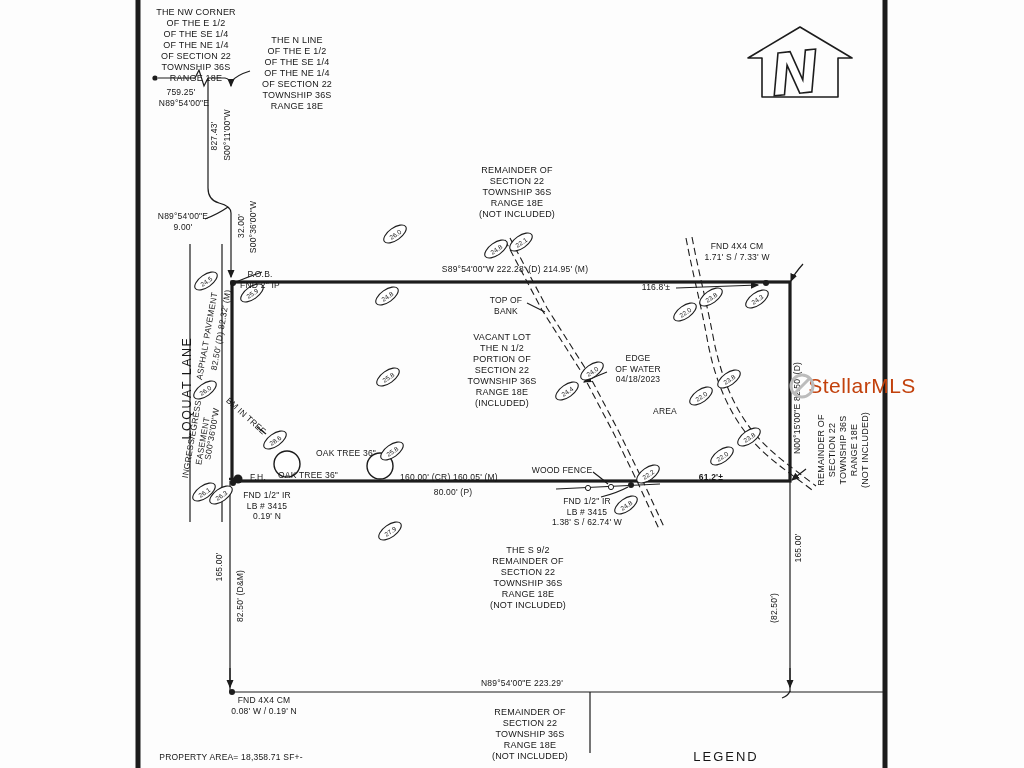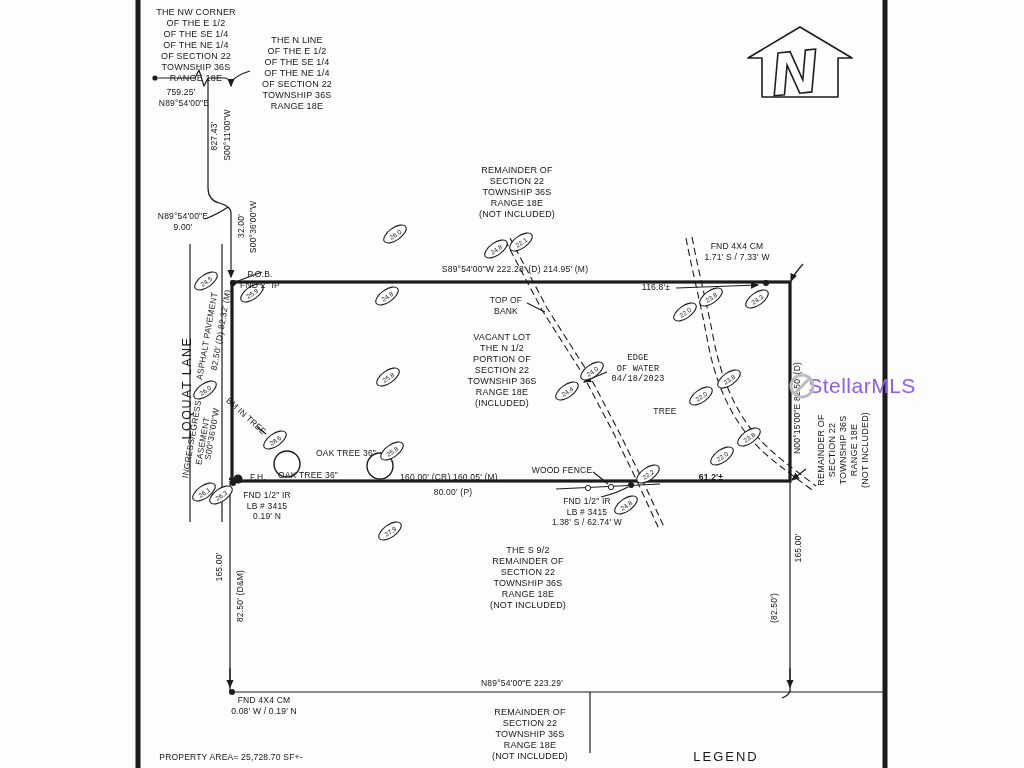--- a/index.html
+++ b/index.html
@@ -7,21 +7,21 @@
         font-family:"Liberation Sans",sans-serif;color:#161616;}
   #linework{position:absolute;left:0;top:0;}
   .lbl{position:absolute;font-size:8.5px;line-height:10.5px;white-space:pre-line;
        text-align:center;transform:translate(-50%,-50%);letter-spacing:.2px;}
   .note{font-size:9px;line-height:11px;}
   .v  {transform:translate(-50%,-50%) rotate(-90deg);}
   .v80{transform:translate(-50%,-50%) rotate(-80deg);}
   .tilt{transform:translate(-50%,-50%) rotate(42deg);}
   .street{font-size:12.5px;letter-spacing:1.5px;}
   .legend{font-size:13px;letter-spacing:2px;}
-  .wm{font-size:21px;color:#8b5cf6;letter-spacing:.5px;}
+  .wm{font-size:21px;color:#c2410c;letter-spacing:.5px;}
   .ln{stroke:#1c1c1c;fill:none;}
   .thick{stroke-width:3.2px;}
   .thin{stroke-width:1.2px;}
   .dash{stroke-width:1.1px;stroke-dasharray:7 4;stroke-linejoin:round;}
   .spot{fill:#ffffff;stroke:#1c1c1c;stroke-width:1.1px;}
   .spot-txt{font:6.5px "Liberation Sans",sans-serif;fill:#111;text-anchor:middle;dominant-baseline:central;}
 </style>
 </head>
 <body>
 
@@ -202,24 +202,24 @@
 
   <div class="lbl note" style="left:502px;top:370px;">VACANT LOT
 THE N 1/2
 PORTION OF
 SECTION 22
 TOWNSHIP 36S
 RANGE 18E
 (INCLUDED)</div>
   <div class="lbl" style="left:506px;top:305px;">TOP OF
 BANK</div>
-  <div class="lbl" style="left:638px;top:369px;font-family:Liberation Mono, monospace;">EDGE
+  <div class="lbl" style="left:638px;top:369px;">EDGE
 OF WATER
 04/18/2023</div>
-  <div class="lbl" style="left:665px;top:411px;">TREE</div>
+  <div class="lbl" style="left:665px;top:411px;">AREA</div>
 
   <div class="lbl" style="left:449px;top:477px;text-align:center;">160.00' (CR) 160.05' (M)</div>
   <div class="lbl" style="left:453px;top:492px;">80.00' (P)</div>
   <div class="lbl" style="left:562px;top:470px;">WOOD FENCE</div>
   <div class="lbl" style="left:587px;top:512px;">FND 1/2" IR
 LB # 3415
 1.38' S / 62.74' W</div>
   <div class="lbl" style="left:711px;top:477px;font-weight:bold;">61.2'±</div>
 
   <div class="lbl v" style="left:797px;top:408px;">N00°15'00"E     82.50' (D)</div>
@@ -241,21 +241,21 @@
   <div class="lbl v" style="left:240px;top:596px;">82.50' (D&amp;M)</div>
 
   <div class="lbl" style="left:522px;top:683px;">N89°54'00"E        223.29'</div>
   <div class="lbl" style="left:264px;top:705px;">FND 4X4 CM
 0.08' W / 0.19' N</div>
   <div class="lbl note" style="left:530px;top:734px;">REMAINDER OF
 SECTION 22
 TOWNSHIP 36S
 RANGE 18E
 (NOT INCLUDED)</div>
-  <div class="lbl" style="left:231px;top:757px;">PROPERTY AREA= 25,728.70 SF+-</div>
+  <div class="lbl" style="left:231px;top:757px;">PROPERTY AREA= 18,358.71 SF+-</div>
   <div class="lbl legend" style="left:726px;top:757px;">LEGEND</div>
 
   <div class="lbl wm" style="left:862px;top:386px;">StellarMLS</div>
   <svg style="position:absolute;left:788px;top:372px;" width="28" height="28">
     <circle cx="14" cy="14" r="11" fill="none" stroke="#bcbcbc" stroke-width="3"></circle>
     <line x1="7" y1="21" x2="21" y2="7" stroke="#bcbcbc" stroke-width="3"></line>
   </svg>
 </div>
 
 </body></html>

